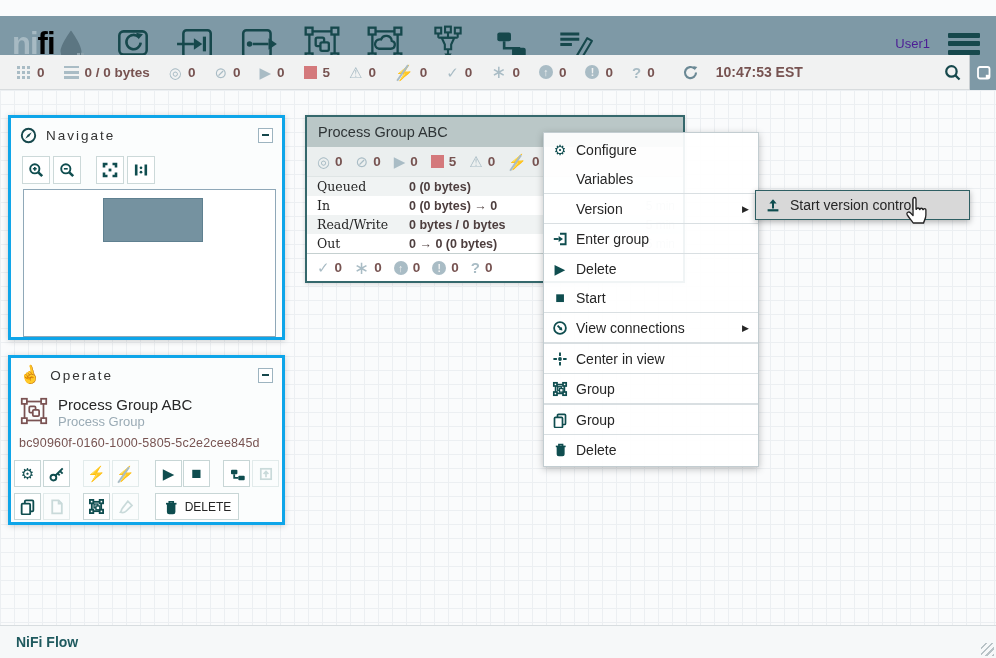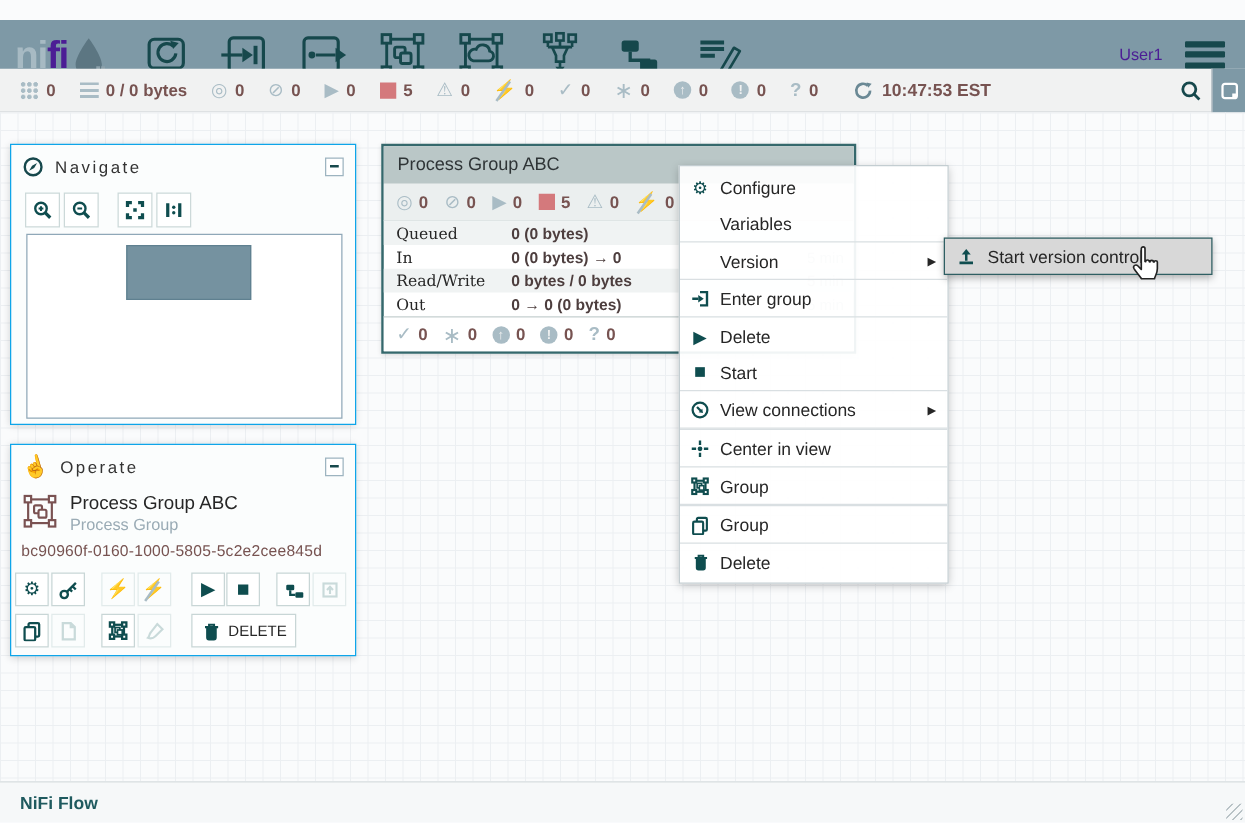--- a/index.html
+++ b/index.html
@@ -4,21 +4,21 @@
 <style>
   * { margin:0; padding:0; box-sizing:border-box; }
   html,body { width:996px; height:658px; overflow:hidden;
     font-family:"Liberation Sans", sans-serif; background:#fafbfc; position:relative; }
 
   
   .header { position:absolute; left:0; top:16px; width:996px; height:55px;
     background:#7e99a6; display:flex; align-items:center; }
   .logo { display:flex; align-items:flex-start; margin-left:12px; }
   .logo .t1 { font-size:31px; font-weight:800; letter-spacing:-1px; color:#a7bac3; line-height:48px;}
-  .logo .t2 { font-size:31px; font-weight:800; letter-spacing:-1px; color:#4c1d95; line-height:48px;}
+  .logo .t2 { font-size:31px; font-weight:800; letter-spacing:-1px; color:#000000; line-height:48px;}
   .tb-icons { display:flex; align-items:center; gap:23px; margin-left:28px; }
   .tb-ic { width:40px; height:40px; color:#16484c; --bg:#7e99a6; cursor:grab; }
   .hdr-right { margin-left:auto; display:flex; align-items:center; }
   .username { color:#4c1d95; font-size:13px; margin-right:18px; }
   .burger { width:32px; height:22px; display:flex; flex-direction:column; justify-content:space-between; margin-right:16px; cursor:pointer;}
   .burger i { display:block; height:5px; background:#16484c; border-radius:1px; }
 
   
   .statusbar { position:absolute; left:0; top:55px; width:996px; height:35px;
     background:#f1f2f2; border-bottom:1px solid #d8dcde; display:flex; align-items:center;
@@ -29,36 +29,36 @@
   .dots-ic { width:15px; height:15px;
     background:radial-gradient(#a9bcc5 1.7px, transparent 1.8px); background-size:5px 5px; }
   .list-ic { width:15px; height:13px;
     background:repeating-linear-gradient(#a9bcc5 0 2.4px, transparent 2.4px 5.2px); }
   .redsq { width:13px; height:13px; background:#d4797c; display:inline-block; }
   .circ { width:14px; height:14px; border-radius:50%; background:#a9bcc5; color:#f1f2f2;
     font-size:10.5px; font-weight:bold; display:inline-flex; align-items:center; justify-content:center; }
   .slashwrap { position:relative; display:inline-block; }
   .slashwrap::after { content:""; position:absolute; left:-2px; top:50%; width:19px; height:1.8px;
     background:#a9bcc5; transform:rotate(-55deg); }
-  .refresh { display:flex; align-items:center; gap:7px; margin-left:8px; }
+  .refresh { display:flex; align-items:center; gap:17px; margin-left:8px; }
   .refresh .time { color:#775351; font-weight:bold; font-size:14px; }
   .sb-search { margin-left:auto; width:34px; display:flex; justify-content:center; cursor:pointer; color:#16484c;}
   .panel-toggle { width:27px; height:35px; background:#7e99a6; display:flex; align-items:center;
     justify-content:center; border-left:1px solid #c9ced1; cursor:pointer; }
 
   
   .canvas { position:absolute; left:0; top:90px; width:996px; height:535px;
     background-color:#fafbfc;
     background-image:linear-gradient(#eceff2 1px, transparent 1px),
       linear-gradient(90deg,#eceff2 1px, transparent 1px);
     background-size:14px 14px; }
 
   
   .panel { position:absolute; left:8px; width:277px; background:rgba(251,253,253,.97);
-    border:1px solid #0ea5e9; box-shadow:0 1px 6px rgba(0,0,0,.18); }
+    border:3px solid #0ea5e9; box-shadow:0 1px 6px rgba(0,0,0,.18); }
   .panel-hd { height:34px; display:flex; align-items:center; padding:0 9px; }
   .panel-hd .ttl { font-size:13.5px; letter-spacing:2px; color:#333; margin-left:9px; }
   .collapse { margin-left:auto; width:15px; height:15px; background:#fff; border:1px solid #9db4c0;
     display:flex; align-items:center; justify-content:center; cursor:pointer; }
   .collapse i { width:7px; height:2px; background:#16484c; display:block; }
   .nav-btns { display:flex; gap:3px; padding:4px 11px 0 11px; }
   .sq-btn { width:28px; height:28px; background:#fff; border:1px solid #ccd9d9; color:#0f4d4f;
     display:flex; align-items:center; justify-content:center; cursor:pointer; }
   .gap8 { width:9px; }
   .minimap { position:absolute; left:12px; top:71px; width:253px; height:148px; background:#fff;

